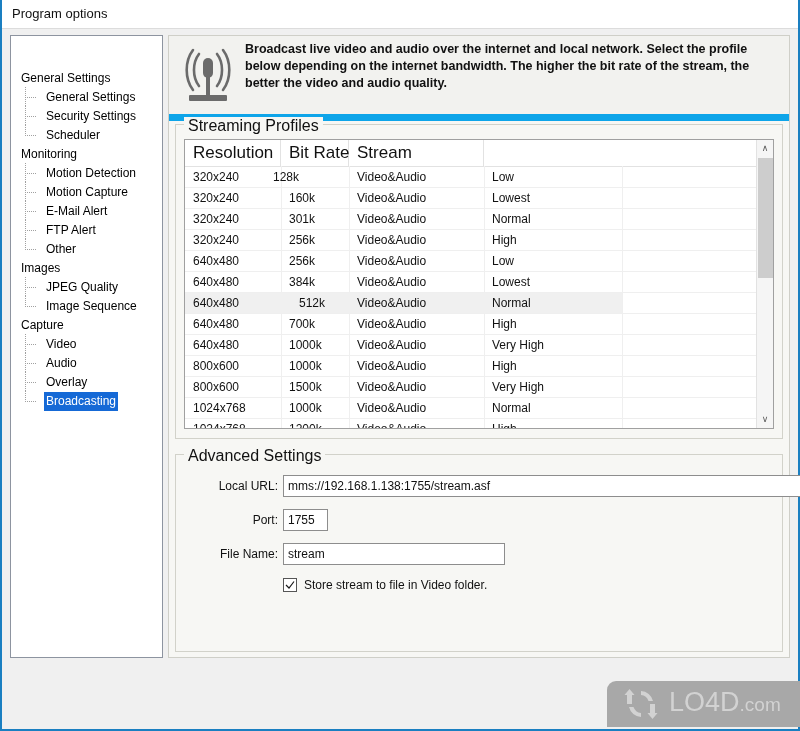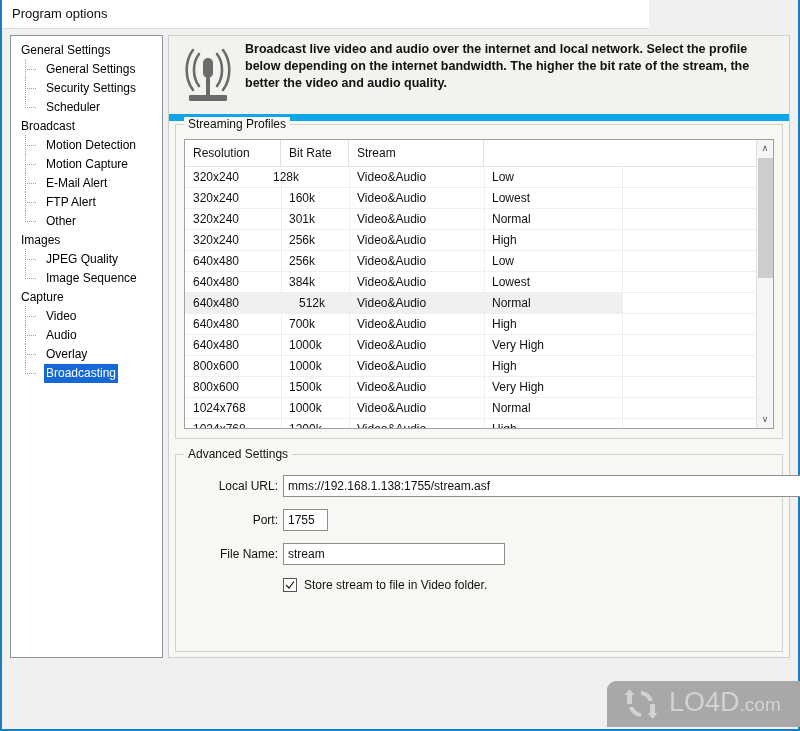--- a/index.html
+++ b/index.html
@@ -24,21 +24,21 @@
     box-sizing: border-box;
     border: 2px solid #1a7fc1;
     border-top: none;
     background: #f0f0f0;
   }
 
   
   #titlebar {
     position: absolute;
     left: 0; top: 0;
-    width: 647px;
+    width: 796px;
     height: 28px;
     background: #ffffff;
     border-bottom: 1px solid #dcdcdc;
   }
   #titlebar .title-text {
     position: absolute;
     left: 10px;
     top: 6px;
     font-size: 13px;
     color: #111111;
@@ -52,20 +52,21 @@
     top: 35px;
     width: 153px;
     height: 623px;
     background: #ffffff;
     border: 1px solid #8d94a0;
     box-sizing: border-box;
     overflow: hidden;
   }
   .tree-root {
     padding: 5px 0 14px 0;
+    margin-top: 28px;
   }
   .tree-group {
     padding-left: 10px;
     height: 19px;
     line-height: 19px;
     font-size: 12px;
     white-space: nowrap;
   }
   .tree-child {
     position: relative;
@@ -161,21 +162,21 @@
     border: 1px solid #d2d2ca;
     background: transparent;
     box-sizing: border-box;
   }
   .groupbox > .gb-label {
     position: absolute;
     left: 8px;
     top: -8px;
     background: #f7f7f4;
     padding: 0 4px;
-    font-size: 12px;
+    font-size: 16px;
     color: #111111;
     white-space: nowrap;
   }
 
   #gb-profiles {
     left: 6px;
     top: 88px;
     width: 608px;
     height: 315px;
   }
@@ -202,21 +203,21 @@
     position: relative;
     height: 26px;
     border-bottom: 1px solid #e2e2e2;
     background: #ffffff;
   }
   .lv-header .hcell {
     position: absolute;
     top: 0;
     height: 26px;
     line-height: 26px;
-    font-size: 12px;
+    font-size: 17px;
     color: #111;
     padding-left: 8px;
     box-sizing: border-box;
     border-right: 1px solid #e2e2e2;
     white-space: nowrap;
   }
   .lv-body {
     position: relative;
   }
   .lv-row {
@@ -376,21 +377,21 @@
   <div id="titlebar">
     <div class="title-text">Program options</div>
   </div>
 
   <div id="tree-panel">
     <div class="tree-root" id="tree-root">
         <div class="tree-group">General Settings</div>
         <div class="tree-child"><span class="dash"></span><span class="tlabel">General Settings</span></div>
         <div class="tree-child"><span class="dash"></span><span class="tlabel">Security Settings</span></div>
         <div class="tree-child last"><span class="dash"></span><span class="tlabel">Scheduler</span></div>
-        <div class="tree-group">Broadcast</div>
+        <div class="tree-group">Monitoring</div>
         <div class="tree-child"><span class="dash"></span><span class="tlabel">Motion Detection</span></div>
         <div class="tree-child"><span class="dash"></span><span class="tlabel">Motion Capture</span></div>
         <div class="tree-child"><span class="dash"></span><span class="tlabel">E-Mail Alert</span></div>
         <div class="tree-child"><span class="dash"></span><span class="tlabel">FTP Alert</span></div>
         <div class="tree-child last"><span class="dash"></span><span class="tlabel">Other</span></div>
         <div class="tree-group">Images</div>
         <div class="tree-child"><span class="dash"></span><span class="tlabel">JPEG Quality</span></div>
         <div class="tree-child last"><span class="dash"></span><span class="tlabel">Image Sequence</span></div>
         <div class="tree-group">Capture</div>
         <div class="tree-child"><span class="dash"></span><span class="tlabel">Video</span></div>

